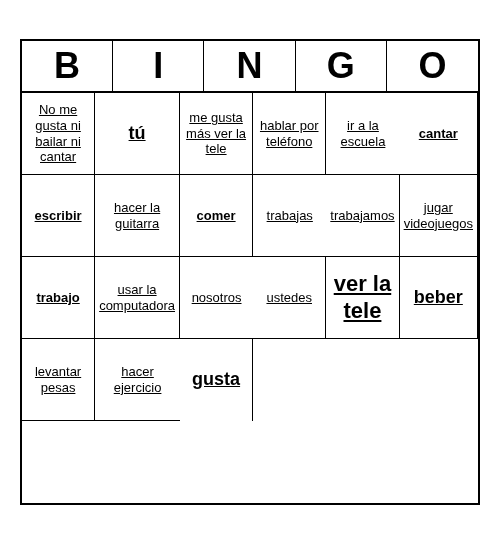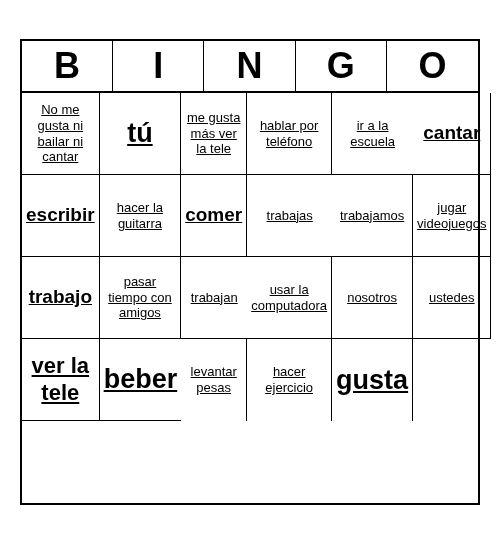--- a/index.html
+++ b/index.html
@@ -51,25 +51,25 @@
     .bingo-cell:nth-child(5n) {
       border-right: none;
     }
     .bingo-cell:nth-child(n+21) {
       border-bottom: none;
     }
     .cell-text {
       font-size: 13px;
     }
     .cell-text.large {
-      font-size: 27px;
+      font-size: 18px;
       font-weight: bold;
     }
     .cell-text.medium {
-      font-size: 19px;
+      font-size: 13px;
       font-weight: bold;
     }
     .cell-text.xlarge {
       font-size: 22px;
       font-weight: bold;
     }
   </style>
 </head>
 <body>
 
@@ -115,26 +115,20 @@
       <div class="bingo-cell">
         <span class="cell-text">trabajamos</span>
       </div>
       <div class="bingo-cell">
         <span class="cell-text">jugar videojuegos</span>
       </div>
       <div class="bingo-cell">
         <span class="cell-text medium">trabajo</span>
       </div>
       <div class="bingo-cell">
-        <span class="cell-text">pasar tiempo con amigos</span>
-      </div>
-      <div class="bingo-cell">
-        <span class="cell-text">trabajan</span>
-      </div>
-      <div class="bingo-cell">
         <span class="cell-text">usar la computadora</span>
       </div>
       <div class="bingo-cell">
         <span class="cell-text">nosotros</span>
       </div>
       <div class="bingo-cell">
         <span class="cell-text">ustedes</span>
       </div>
       <div class="bingo-cell">
         <span class="cell-text xlarge">ver la tele</span>

